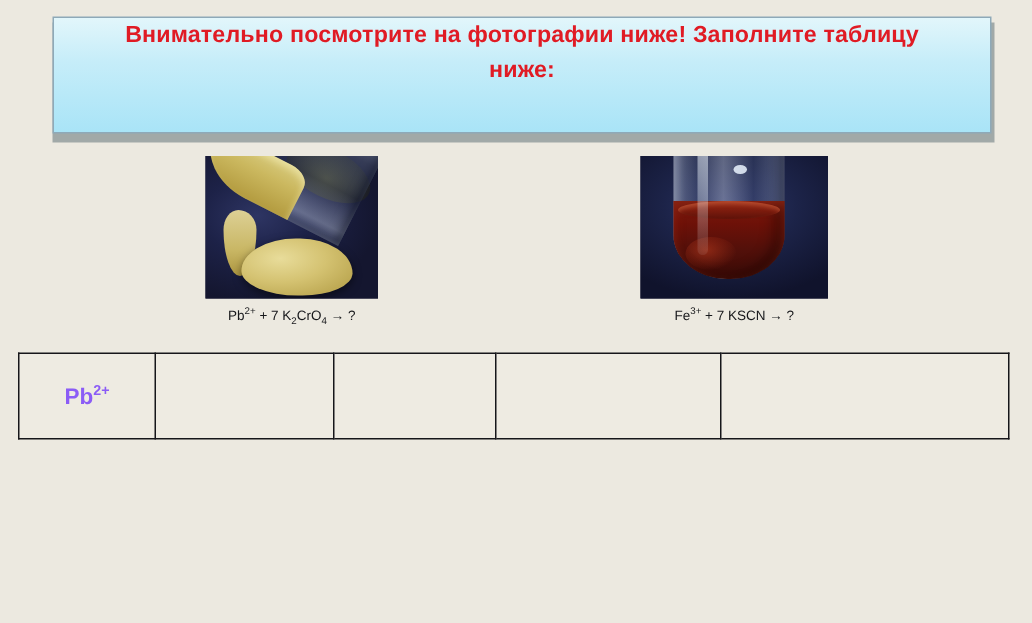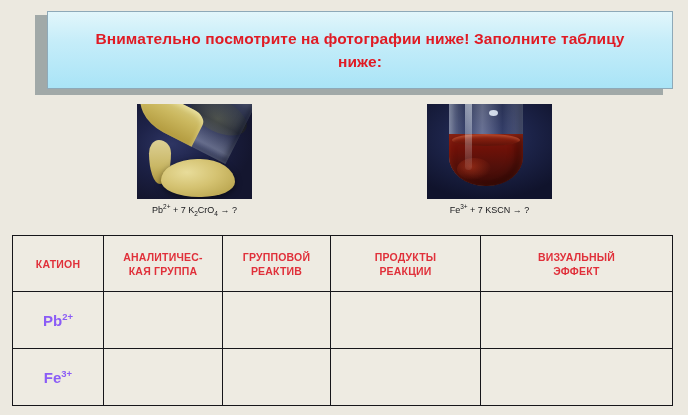--- a/index.html
+++ b/index.html
@@ -26,29 +26,28 @@
   #banner-shadow {
     position: absolute;
     left: 4px;
     top: 4px;
     width: 628px;
     height: 80px;
     background: rgba(70, 90, 100, 0.45);
   }
   #banner {
     position: absolute;
-    left: 16px;
+    left: 4px;
     top: 0;
     width: 626px;
     height: 78px;
     border: 1px solid #8ea9b8;
     background: linear-gradient(to bottom, #e2f6fb 0%, #c6edf9 38%, #a9e4f7 100%);
     box-sizing: border-box;
     display: flex;
-    align-items: center;
     justify-content: center;
   }
   #banner-text {
     color: #e01b24;
     font-weight: bold;
     font-size: 15.5px;
     line-height: 23px;
     text-align: center;
     letter-spacing: 0.1px;
     padding: 0 34px;
@@ -303,38 +302,22 @@
 <table id="data-table">
   <colgroup>
     <col class="col-1">
       <col class="col-2">
       <col class="col-3">
       <col class="col-4">
       <col class="col-5">
   </colgroup>
   <tbody>
     <tr>
-      <td class="head-cell">КАТИОН</td>
-      <td class="head-cell">АНАЛИТИЧЕС-<br>КАЯ ГРУППА</td>
-      <td class="head-cell">ГРУППОВОЙ<br>РЕАКТИВ</td>
-      <td class="head-cell">ПРОДУКТЫ<br>РЕАКЦИИ</td>
-      <td class="head-cell">ВИЗУАЛЬНЫЙ<br>ЭФФЕКТ</td>
-    </tr>
-    <tr>
       <td class="row-cell">
         <span class="cation-label"><span>Pb</span><sup>2+</sup></span>
       </td>
       <td class="row-cell blank-cell"></td>
       <td class="row-cell blank-cell"></td>
       <td class="row-cell blank-cell"></td>
       <td class="row-cell blank-cell"></td>
     </tr>
-    <tr>
-      <td class="row-cell">
-        <span class="cation-label"><span>Fe</span><sup>3+</sup></span>
-      </td>
-      <td class="row-cell blank-cell"></td>
-      <td class="row-cell blank-cell"></td>
-      <td class="row-cell blank-cell"></td>
-      <td class="row-cell blank-cell"></td>
-    </tr>
   </tbody>
 </table>
 
 </body></html>

